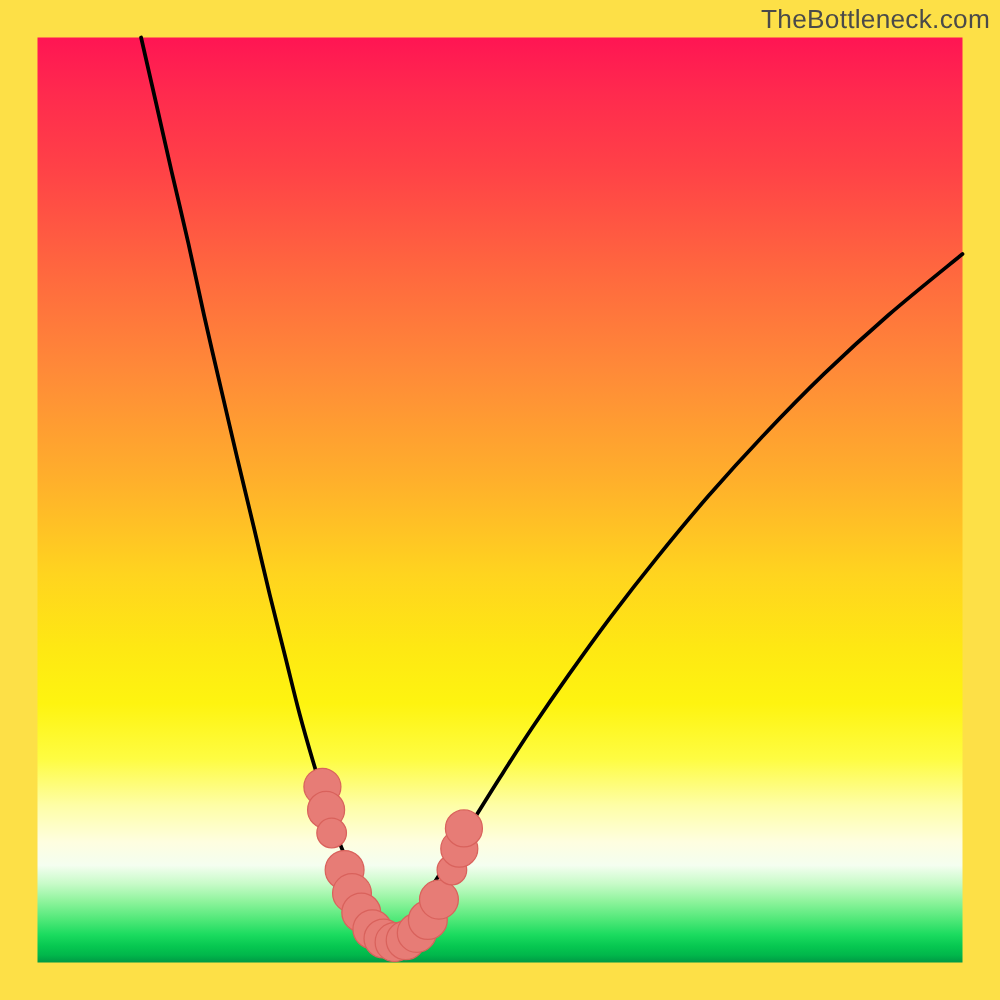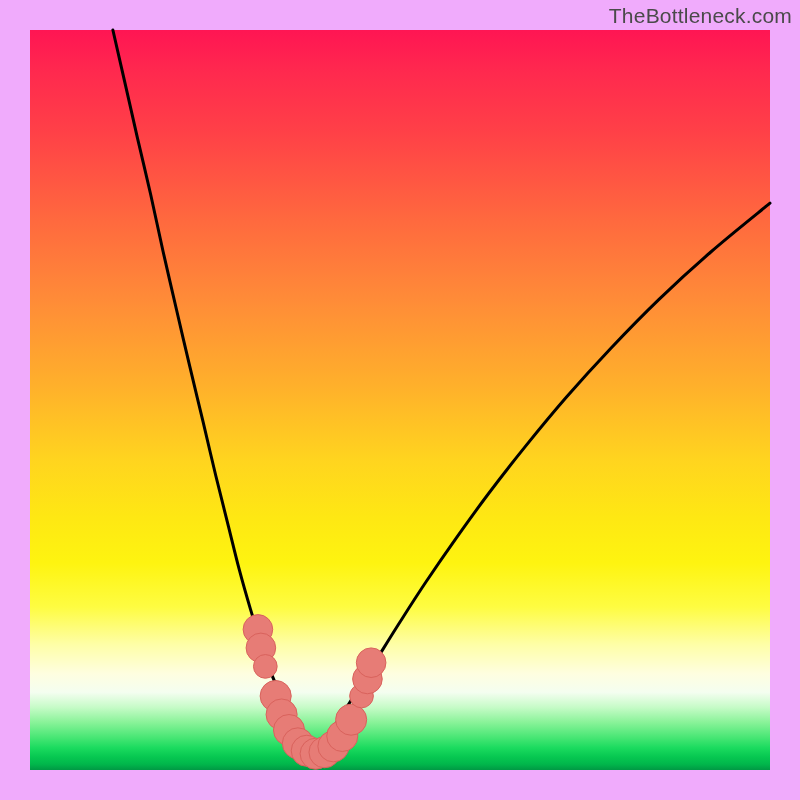--- a/index.html
+++ b/index.html
@@ -8,21 +8,21 @@
     width: 800px;
     height: 800px;
     overflow: hidden;
     background: #000;
     font-family: Arial, Helvetica, sans-serif;
   }
   .frame {
     position: relative;
     width: 800px;
     height: 800px;
-    background: #f0abfc;
+    background: #fde047;
   }
   .plot {
     position: absolute;
     left: 30px;
     top: 30px;
     width: 740px;
     height: 740px;
     
     background: linear-gradient(
       to bottom,

